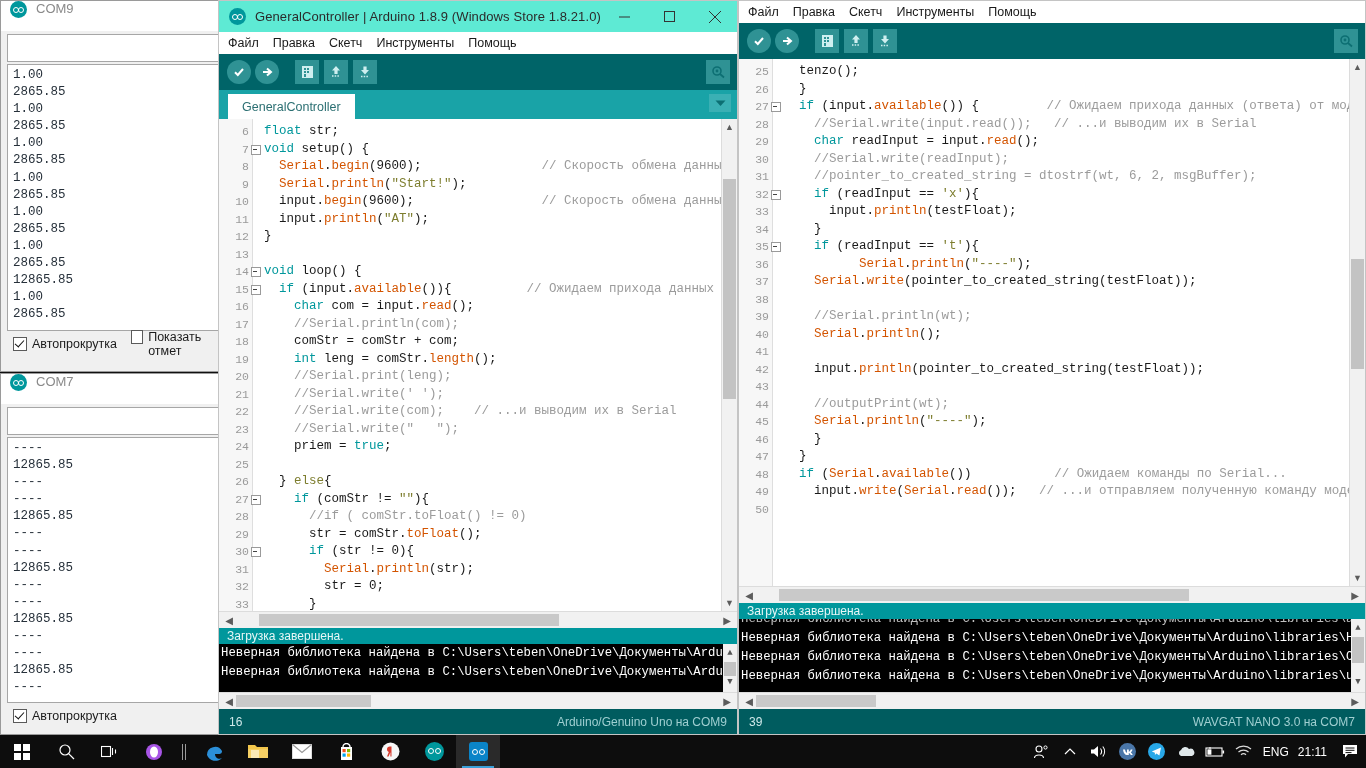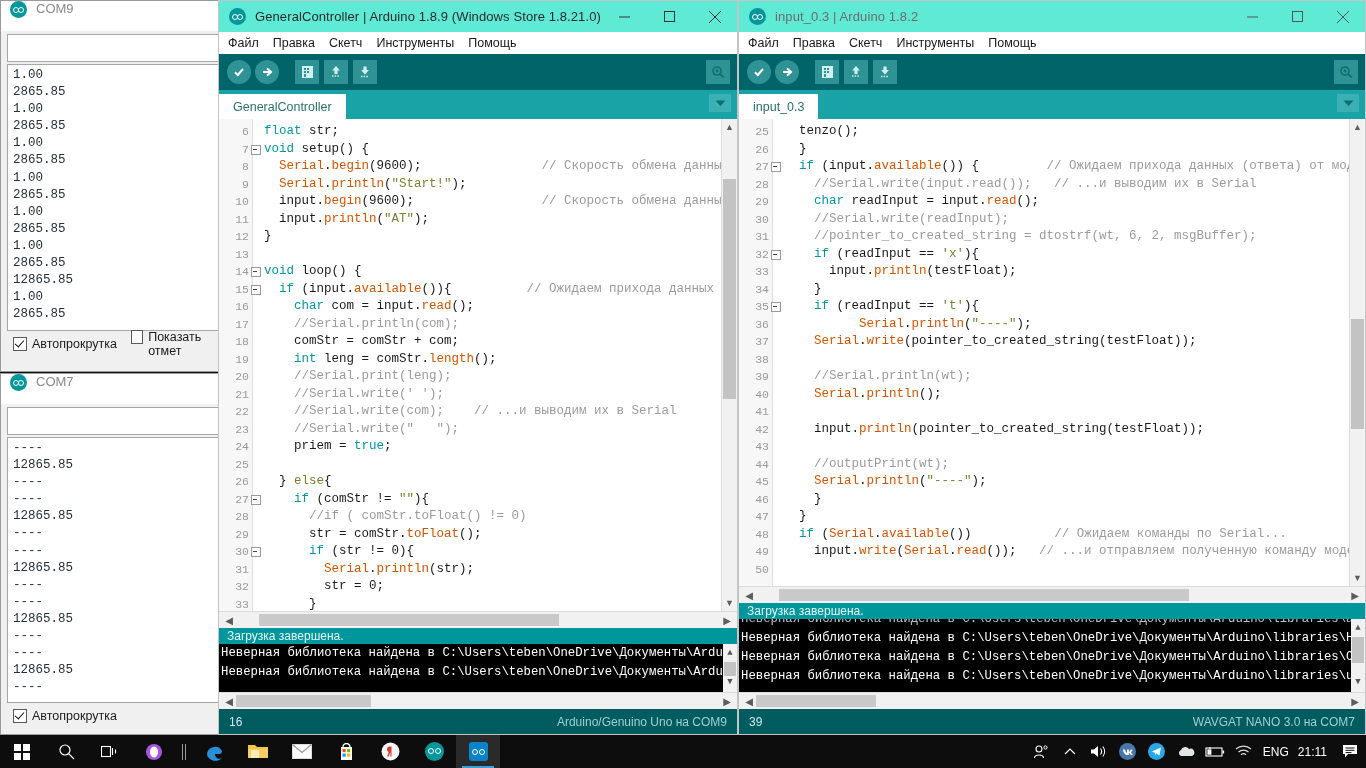--- a/index.html
+++ b/index.html
@@ -50,21 +50,21 @@
   .menubar span{font-size:12.5px;color:#1a1a1a;}
   .toolbar{height:36px;background:#006468;display:flex;align-items:center;padding-left:8px;position:relative;}
   .tbtn-round{width:24px;height:24px;border-radius:50%;background:#2f9294;display:flex;align-items:center;
       justify-content:center;margin-right:4px;}
   .tbtn-sq{width:24px;height:24px;background:#2f9294;display:flex;align-items:center;justify-content:center;
       margin-right:5px;}
   .tbtn-gap{margin-left:12px;}
   .serial-btn{position:absolute;right:7px;top:6px;width:24px;height:24px;background:#2f9294;
       display:flex;align-items:center;justify-content:center;}
   .tabbar{height:29px;background:#19a3a7;display:flex;align-items:flex-end;position:relative;}
-  .tab{background:#fff;height:25px;display:flex;align-items:center;padding:0 14px;margin-left:0;
+  .tab{background:#fff;height:25px;display:flex;align-items:center;padding:0 14px;margin-left:9px;
       font-size:12.5px;color:#2b6f72;}
   .tab-arrow{position:absolute;right:6px;top:4px;width:22px;height:18px;background:#3ab0b4;
       display:flex;align-items:center;justify-content:center;}
   .editor{flex:1 1 auto;background:#fff;position:relative;overflow:hidden;display:flex;}
   .gutter{width:34px;background:#f7f7f7;border-right:1px solid #dedede;box-sizing:border-box;
       font-family:"Liberation Mono","DejaVu Sans Mono",monospace;font-size:11.5px;color:#9a9a9a;
       text-align:right;padding-top:4px;line-height:17.5px;flex:0 0 auto;}
   .gutter div{padding-right:3px;white-space:pre;position:relative;}
   .fold{position:absolute;right:-9px;top:4px;width:8px;height:8px;border:1px solid #9a9a9a;background:#fff;}
   .fold:after{content:"";position:absolute;left:1px;top:3px;width:4px;height:1px;background:#444;}
@@ -312,42 +312,20 @@
       <span class="hthumb" style="left:17px;width:135px;"></span>
       <span class="arw" style="margin-left:auto;">▶</span>
     </div>
     <div class="botbar">
       <span>16</span>
       <span class="board">Arduino/Genuino Uno на COM9</span>
     </div>
   </div>
 
   <div class="win ide" style="left:738px;top:0px;width:628px;height:735px;">
-    <div class="ide-title">
-      <span class="ard-logo"></span>
-      <span class="ide-title-text grey">input_0.3 | Arduino 1.8.2</span>
-      <span class="wbtns">
-        <span class="wbtn">
-          <svg width="11" height="11" viewBox="0 0 11 11">
-              <line x1="0" y1="6" x2="11" y2="6" stroke="#555" stroke-width="1"></line>
-            </svg>
-        </span>
-        <span class="wbtn">
-          <svg width="11" height="11" viewBox="0 0 11 11">
-              <rect x="0.5" y="0.5" width="10" height="10" fill="none" stroke="#555" stroke-width="1"></rect>
-            </svg>
-        </span>
-        <span class="wbtn">
-          <svg width="12" height="12" viewBox="0 0 12 12">
-              <line x1="0" y1="0" x2="12" y2="12" stroke="#555" stroke-width="1"></line>
-              <line x1="12" y1="0" x2="0" y2="12" stroke="#555" stroke-width="1"></line>
-            </svg>
-        </span>
-      </span>
-    </div>
     <div class="menubar">
       <span>Файл</span>
       <span>Правка</span>
       <span>Скетч</span>
       <span>Инструменты</span>
       <span>Помощь</span>
     </div>
     <div class="toolbar">
       <span class="tbtn-round">
         <svg width="14" height="14" viewBox="0 0 14 14">
@@ -379,28 +357,20 @@
         <svg width="14" height="14" viewBox="0 0 14 14">
             <path d="M7 9.5 L3 5 L5.4 5 L5.4 1.5 L8.6 1.5 L8.6 5 L11 5 Z" fill="#cfeff0"></path>
             <path d="M3 11.5 h8" stroke="#cfeff0" stroke-width="1.4" stroke-dasharray="1.5,1.2"></path>
           </svg>
       </span>
       <span class="serial-btn">
         <svg width="15" height="15" viewBox="0 0 15 15">
             <circle cx="6" cy="6" r="4" fill="none" stroke="#0d6f73" stroke-width="1.6"></circle>
             <circle cx="6" cy="6" r="1.4" fill="#0d6f73"></circle>
             <path d="M9 9 L13 12.5" stroke="#0d6f73" stroke-width="1.8"></path>
-          </svg>
-      </span>
-    </div>
-    <div class="tabbar">
-      <span class="tab">input_0.3</span>
-      <span class="tab-arrow">
-        <svg width="11" height="7" viewBox="0 0 11 7">
-            <path d="M0.5 0.5 L5.5 6 L10.5 0.5 Z" fill="#0c6f73"></path>
           </svg>
       </span>
     </div>
     <div class="editor" style="height:443px;">
       <div class="gutter" id="ide1-gutter">
           <div>25</div>
           <div>26</div>
           <div>27<span class="fold"></span></div>
           <div>28</div>
           <div>29</div>

